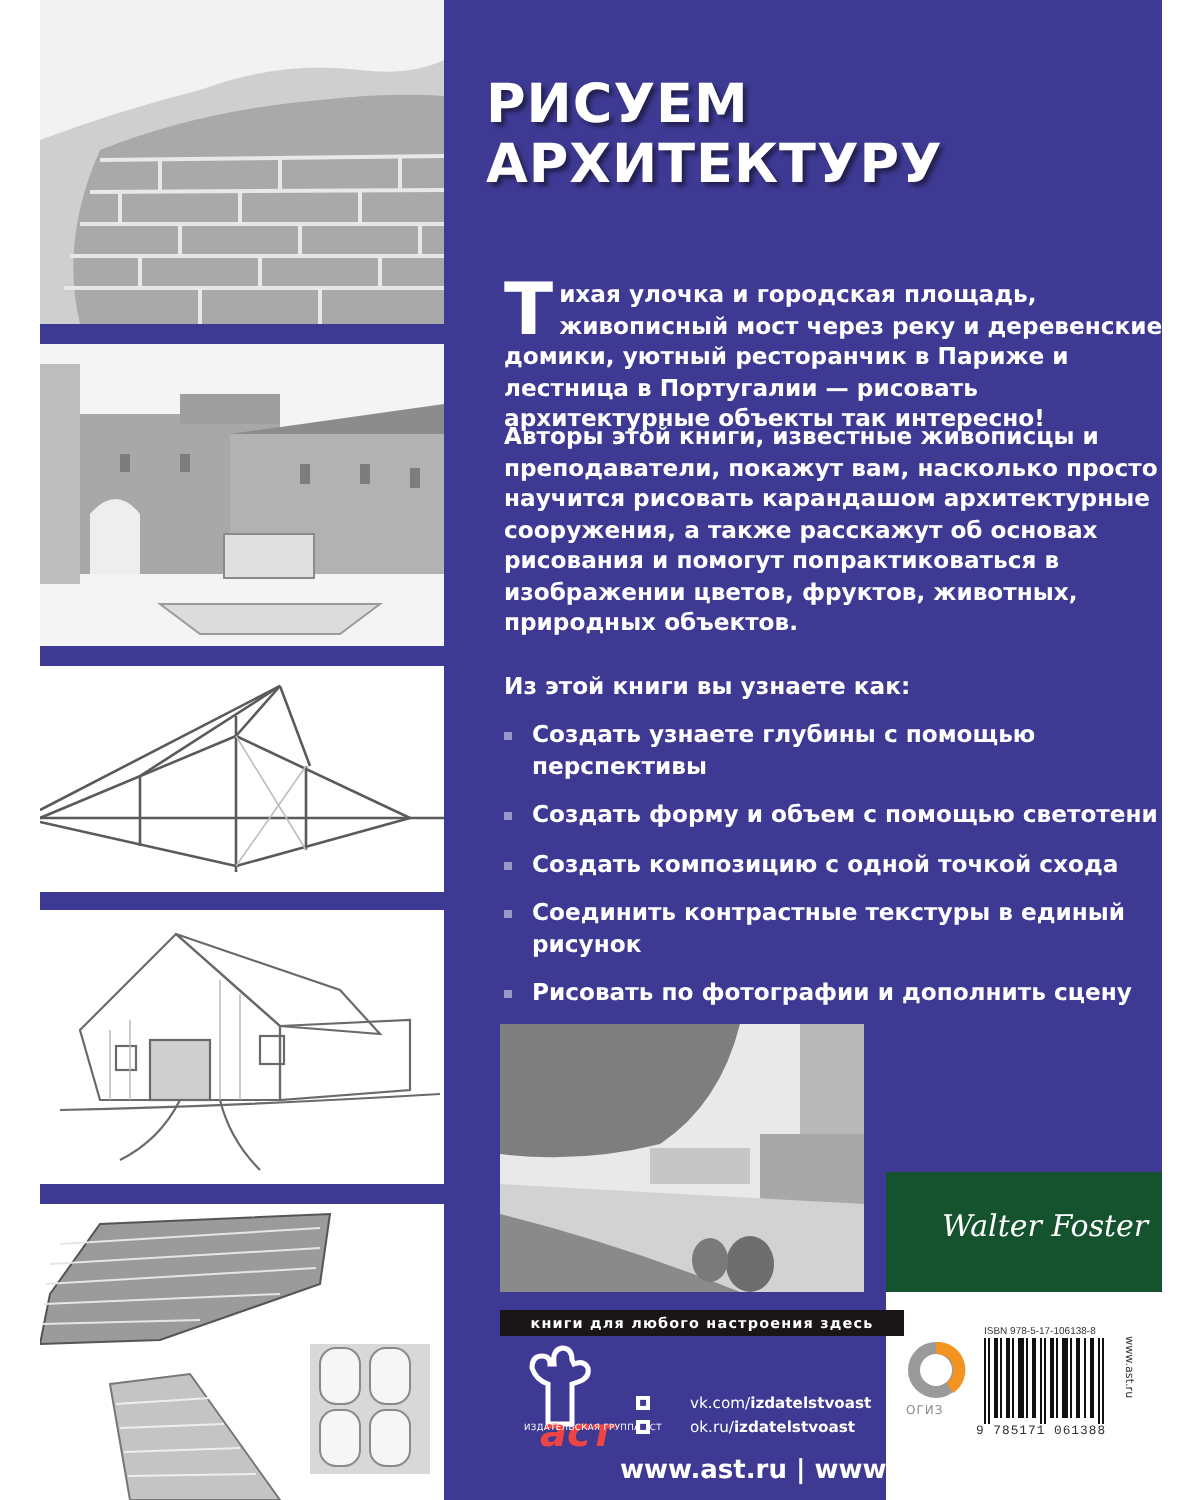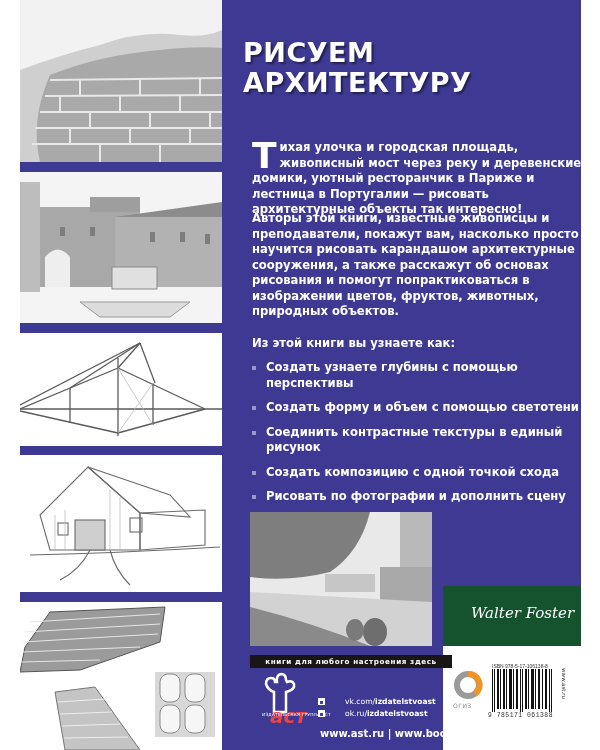--- a/index.html
+++ b/index.html
@@ -18,21 +18,21 @@
   ul.bullets li{position:relative;padding-left:14px;color:#fff;font-weight:bold;font-size:11.6px;line-height:15.5px;margin-bottom:9px;}
   ul.bullets li .dot{position:absolute;left:0;top:6px;width:4px;height:4px;background:#9a98c8;}
   .sketch{position:absolute;left:250px;top:512px;width:182px;height:134px;background:#d8d8d8;overflow:hidden;}
   .wf{position:absolute;left:443px;top:586px;width:138px;height:60px;background:#14532d;color:#fff;}
   .wf-logo{position:absolute;left:28px;top:18px;font-family:"DejaVu Serif",serif;font-style:italic;font-size:15px;color:#fff;}
   .white-box{position:absolute;left:443px;top:646px;width:138px;height:104px;background:#ffffff;}
   .slogan{position:absolute;left:250px;top:655px;width:202px;height:13px;background:#1a1516;color:#fff;font-size:7.2px;font-weight:bold;letter-spacing:0.6px;text-align:center;line-height:13px;}
   .ast-logo{position:absolute;left:242px;top:672px;color:#ef4444;}
   .ast-word{position:absolute;left:28px;top:32px;font-family:"DejaVu Sans",sans-serif;font-weight:bold;font-size:20px;font-style:italic;}
   .ast-caption{position:absolute;left:262px;top:712px;color:#fff;font-size:4.3px;letter-spacing:0.2px;}
-  .links{position:absolute;left:320px;top:680px;color:#fff;font-size:10px;font-weight:bold;margin-top:48px;}
+  .links{position:absolute;left:310px;top:680px;color:#fff;font-size:13px;font-weight:bold;margin-top:48px;}
   .social{position:absolute;left:318px;color:#fff;font-size:7.6px;display:flex;align-items:center;gap:20px;}
   .social .ic{width:7px;height:7px;background:#fff;color:#3e3a94;font-size:6px;line-height:7px;text-align:center;display:inline-block;}
   .ogiz{position:absolute;left:451px;top:668px;}
   .ogiz-label{position:absolute;left:453px;top:702px;font-size:6px;color:#8d8d8d;letter-spacing:0.5px;}
   .isbn{position:absolute;left:492px;top:663px;font-size:5px;color:#333;font-family:"Liberation Sans",sans-serif;}
   .barcode{position:absolute;left:492px;top:669px;width:60px;height:43px;}
   .barnum{position:absolute;left:488px;top:712px;font-size:6.4px;color:#333;font-family:"Liberation Mono",monospace;letter-spacing:0.5px;}
   .siteurl{position:absolute;left:567px;top:668px;font-size:5.6px;color:#333;transform:rotate(90deg);transform-origin:0 0;white-space:nowrap;}
 </style>
 </head>
@@ -170,22 +170,22 @@
 
 <p class="text p1"><span class="dropcap">Т</span><span>ихая улочка и городская площадь, живописный мост через реку и деревенские домики, уютный ресторанчик в Париже и лестница в Португалии — рисовать архитектурные объекты так интересно!</span></p>
 
 <p class="text p2">Авторы этой книги, известные живописцы и преподаватели, покажут вам, насколько просто научится рисовать карандашом архитектурные сооружения, а также расскажут об основах рисования и помогут попрактиковаться в изображении цветов, фруктов, животных, природных объектов.</p>
 
 <p class="text p3">Из этой книги вы узнаете как:</p>
 
 <ul class="bullets">
   <li><span class="dot"></span><span>Создать узнаете глубины с помощью перспективы</span></li>
   <li><span class="dot"></span><span>Создать форму и объем с помощью светотени</span></li>
+  <li><span class="dot"></span><span>Создать композицию с одной точкой схода</span></li>
   <li><span class="dot"></span><span>Соединить контрастные текстуры в единый рисунок</span></li>
-  <li><span class="dot"></span><span>Создать композицию с одной точкой схода</span></li>
   <li><span class="dot"></span><span>Рисовать по фотографии и дополнить сцену</span></li>
 </ul>
 
 <div class="sketch">
   <svg viewBox="0 0 182 134" preserveAspectRatio="none" style="display:block;width:100%;height:100%;">
     <rect width="182" height="134" fill="#e9e9e9"></rect>
     <path d="M0 0 L120 0 Q110 40 80 60 Q40 70 0 65Z" fill="#7e7e7e"></path>
     <rect x="150" y="0" width="32" height="100" fill="#b9b9b9"></rect>
     <rect x="130" y="55" width="52" height="45" fill="#a8a8a8"></rect>
     <rect x="75" y="62" width="50" height="18" fill="#c6c6c6"></rect>

